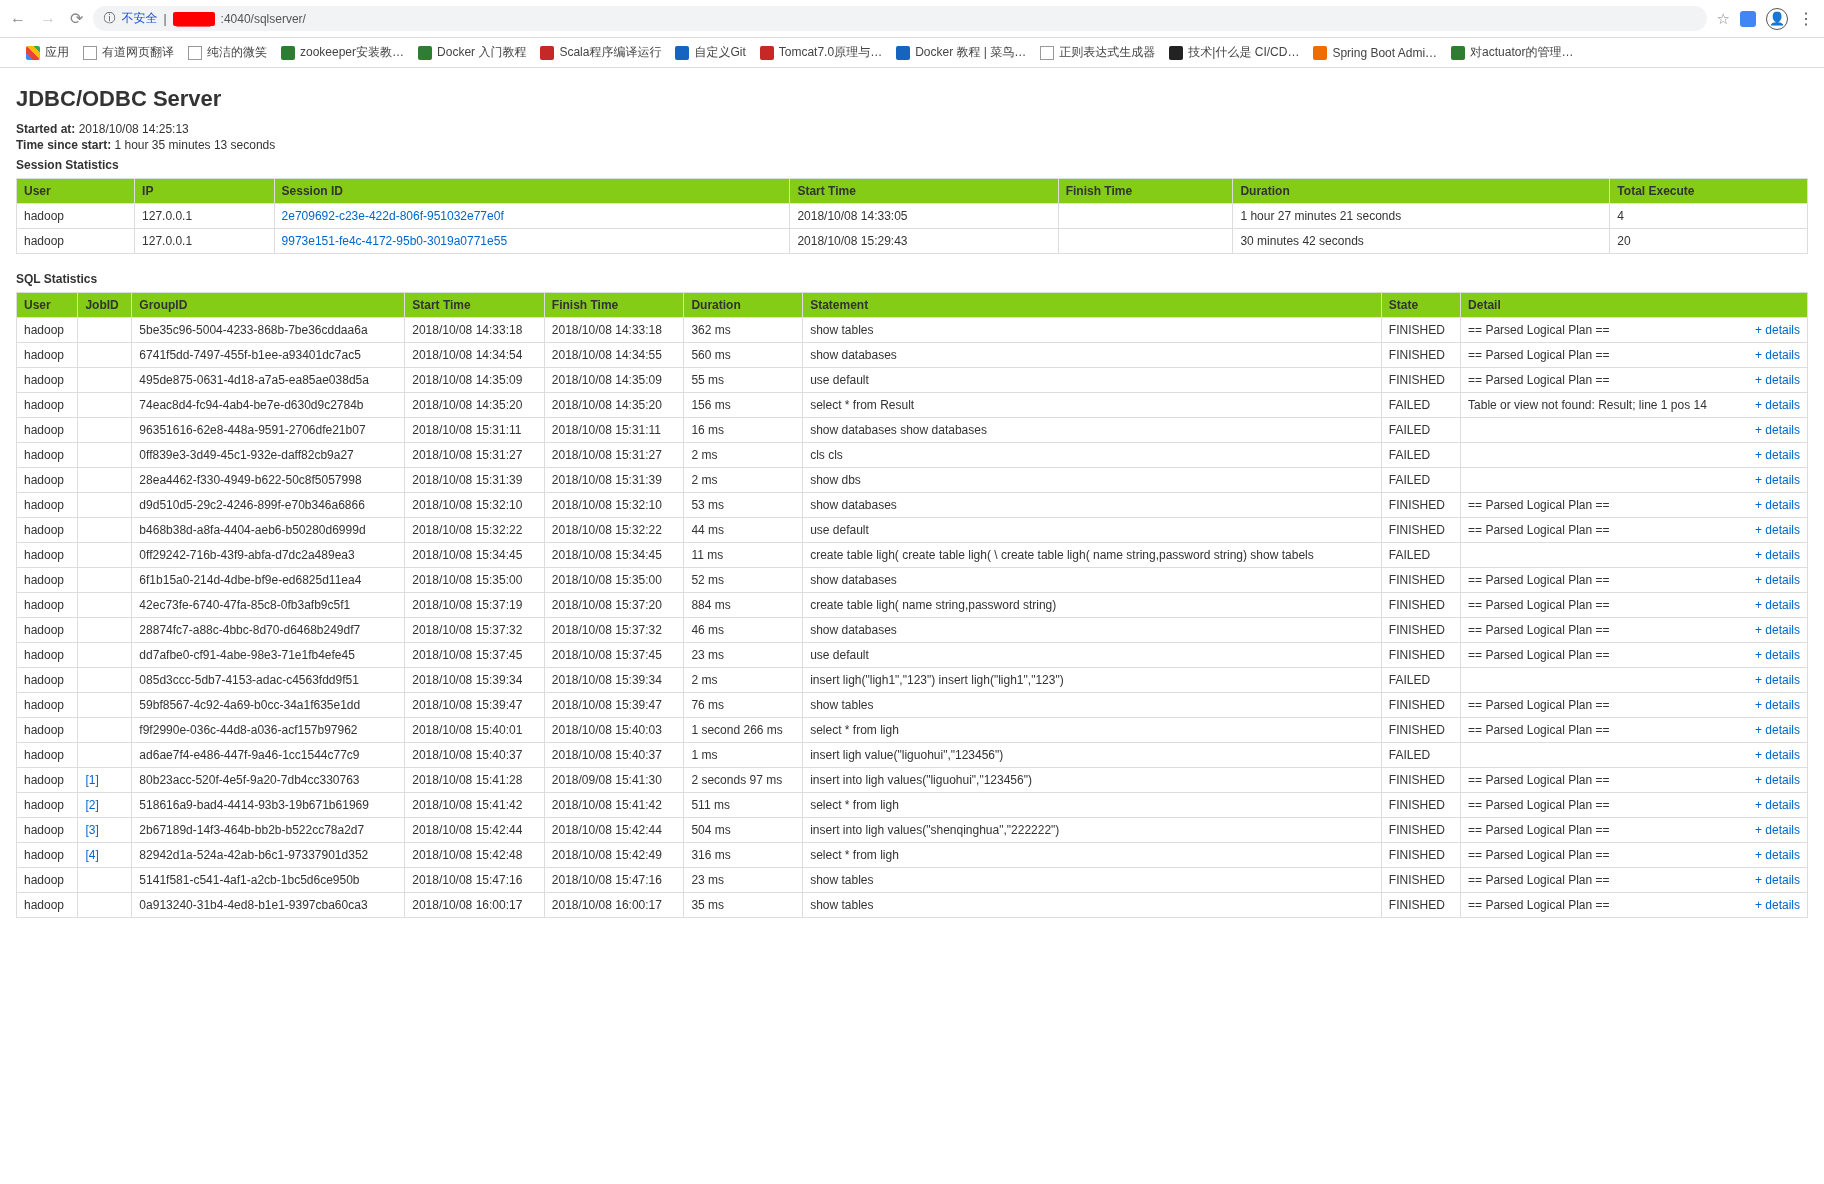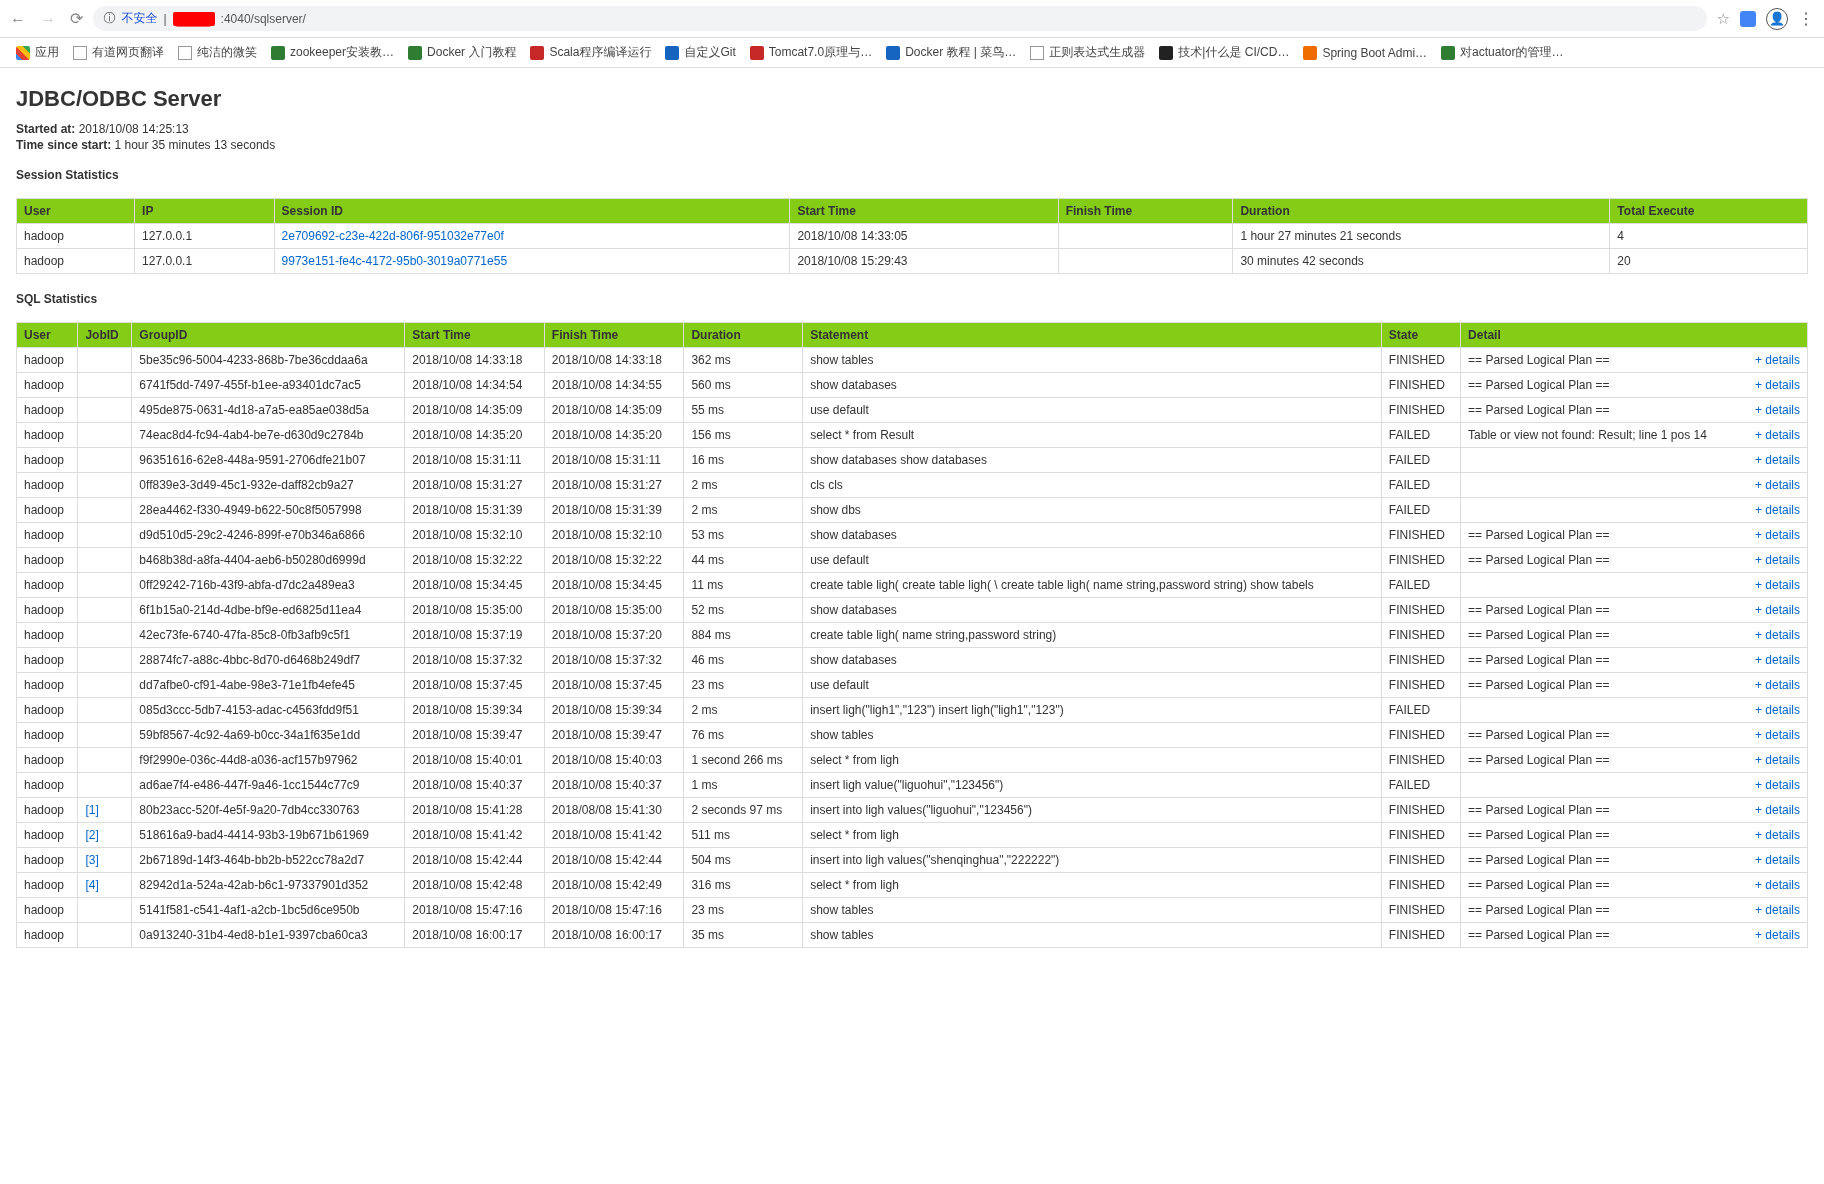--- a/index.html
+++ b/index.html
@@ -11,38 +11,38 @@
   .nav-btn { font-size: 16px; cursor: pointer; }
   .url-bar { flex: 1; display: flex; align-items: center; gap: 6px; background: #f1f3f4; border-radius: 14px; padding: 4px 10px; font-size: 12px; color: #555; }
   .insecure { color: #1d4ed8; }
   .redacted { background: red; color: red; padding: 0 4px; border-radius: 2px; }
   .star { color: #888; font-size: 15px; }
   .ext-icon { width: 16px; height: 16px; background: #4285f4; border-radius: 3px; }
   .profile { width: 22px; height: 22px; border: 1px solid #555; border-radius: 50%; display: flex; align-items: center; justify-content: center; font-size: 13px; }
   .menu-dots { font-size: 16px; color: #555; }
   
   
-  .bookmarks-bar { display: flex; align-items: center; padding: 6px 16px; border-bottom: 1px solid #ddd; gap: 14px; font-size: 12px; color: #444; overflow: hidden; }
+  .bookmarks-bar { display: flex; align-items: center; padding: 6px 26px; border-bottom: 1px solid #ddd; gap: 14px; font-size: 12px; color: #444; overflow: hidden; }
   .bm { display: flex; align-items: center; gap: 5px; white-space: nowrap; cursor: pointer; }
   .bm-icon { width: 14px; height: 14px; display: inline-block; }
   .bm-icon.apps { background: linear-gradient(45deg,#4285f4 25%,#ea4335 25% 50%,#fbbc05 50% 75%,#34a853 75%); border-radius: 2px; }
   .bm-icon.doc { border: 1px solid #999; }
   .bm-icon.green { background: #2e7d32; border-radius: 2px; }
   .bm-icon.red { background: #c62828; border-radius: 2px; }
   .bm-icon.blue { background: #1565c0; border-radius: 2px; }
   .bm-icon.black { background: #222; border-radius: 2px; }
   .bm-icon.orange { background: #ef6c00; border-radius: 2px; }
   
   
   .content { padding: 12px 16px; }
   h2.page-title { font-size: 22px; font-weight: bold; margin: 6px 0 10px; }
   .meta-line { font-size: 12px; margin-bottom: 2px; }
   .meta-line b { font-weight: bold; }
   h4.section-head { font-size: 14px; font-weight: bold; margin: 22px 0 6px; }
-  .subhead { font-size: 12px; font-weight: bold; margin: 16px 0; }
+  .subhead { font-size: 12px; font-weight: bold; margin: 6px 0; }
   
   table { border-collapse: collapse; width: 100%; font-size: 12px; }
   th, td { border: 1px solid #ddd; padding: 5px 7px; text-align: left; vertical-align: top; }
   th { background: #84cc16; font-weight: bold; }
   .link { color: #0066cc; cursor: pointer; }
   .details-link { color: #0066cc; cursor: pointer; float: right; margin-left: 12px; font-size: 12px; }
   .detail-cell { white-space: nowrap; }
   .detail-text { display: inline-block; max-width: calc(100% - 60px); overflow: hidden; text-overflow: ellipsis; vertical-align: bottom; }
 </style>
 </head>
@@ -380,21 +380,21 @@
           <td>1 ms</td>
           <td>insert ligh value("liguohui","123456")</td>
           <td>FAILED</td>
           <td class="detail-cell"><span class="detail-text"></span><span class="details-link">+ details</span></td>
         </tr>
         <tr>
           <td>hadoop</td>
           <td><span class="link">[1]</span></td>
           <td>80b23acc-520f-4e5f-9a20-7db4cc330763</td>
           <td>2018/10/08 15:41:28</td>
-          <td>2018/08/08 15:41:30</td>
+          <td>2018/09/08 15:41:30</td>
           <td>2 seconds 97 ms</td>
           <td>insert into ligh values("liguohui","123456")</td>
           <td>FINISHED</td>
           <td class="detail-cell"><span class="detail-text">== Parsed Logical Plan ==</span><span class="details-link">+ details</span></td>
         </tr>
         <tr>
           <td>hadoop</td>
           <td><span class="link">[2]</span></td>
           <td>518616a9-bad4-4414-93b3-19b671b61969</td>
           <td>2018/10/08 15:41:42</td>

